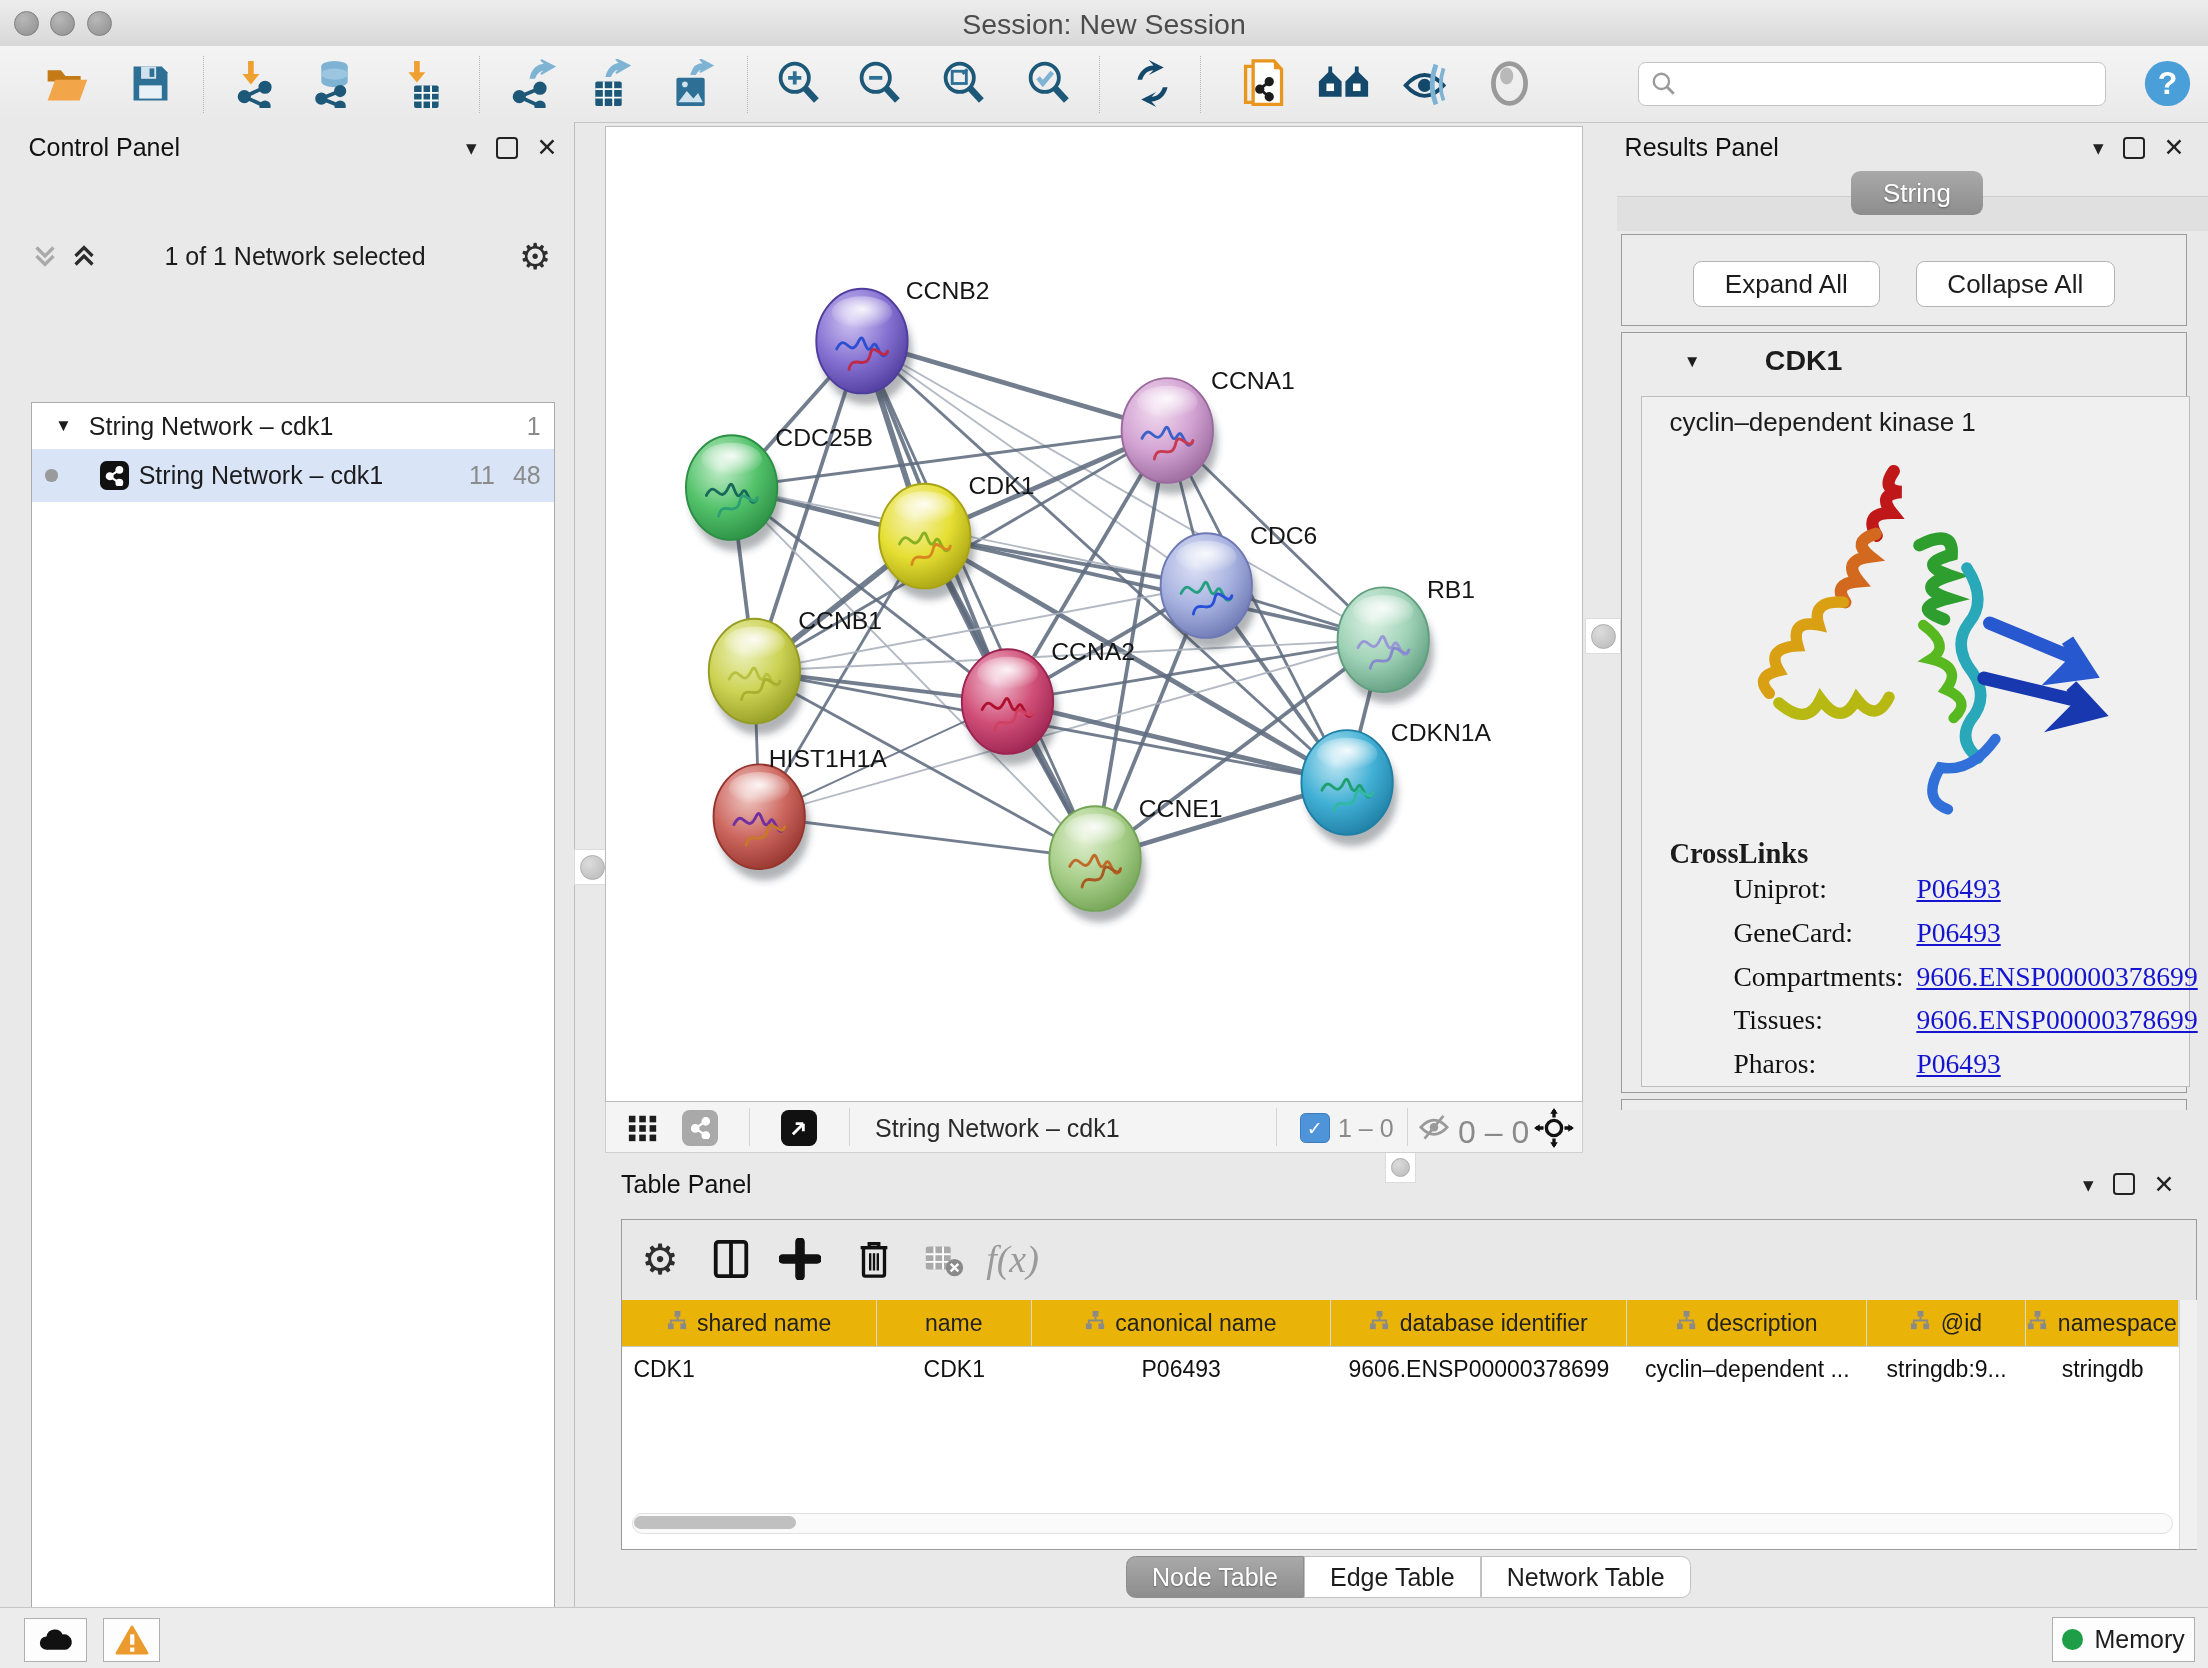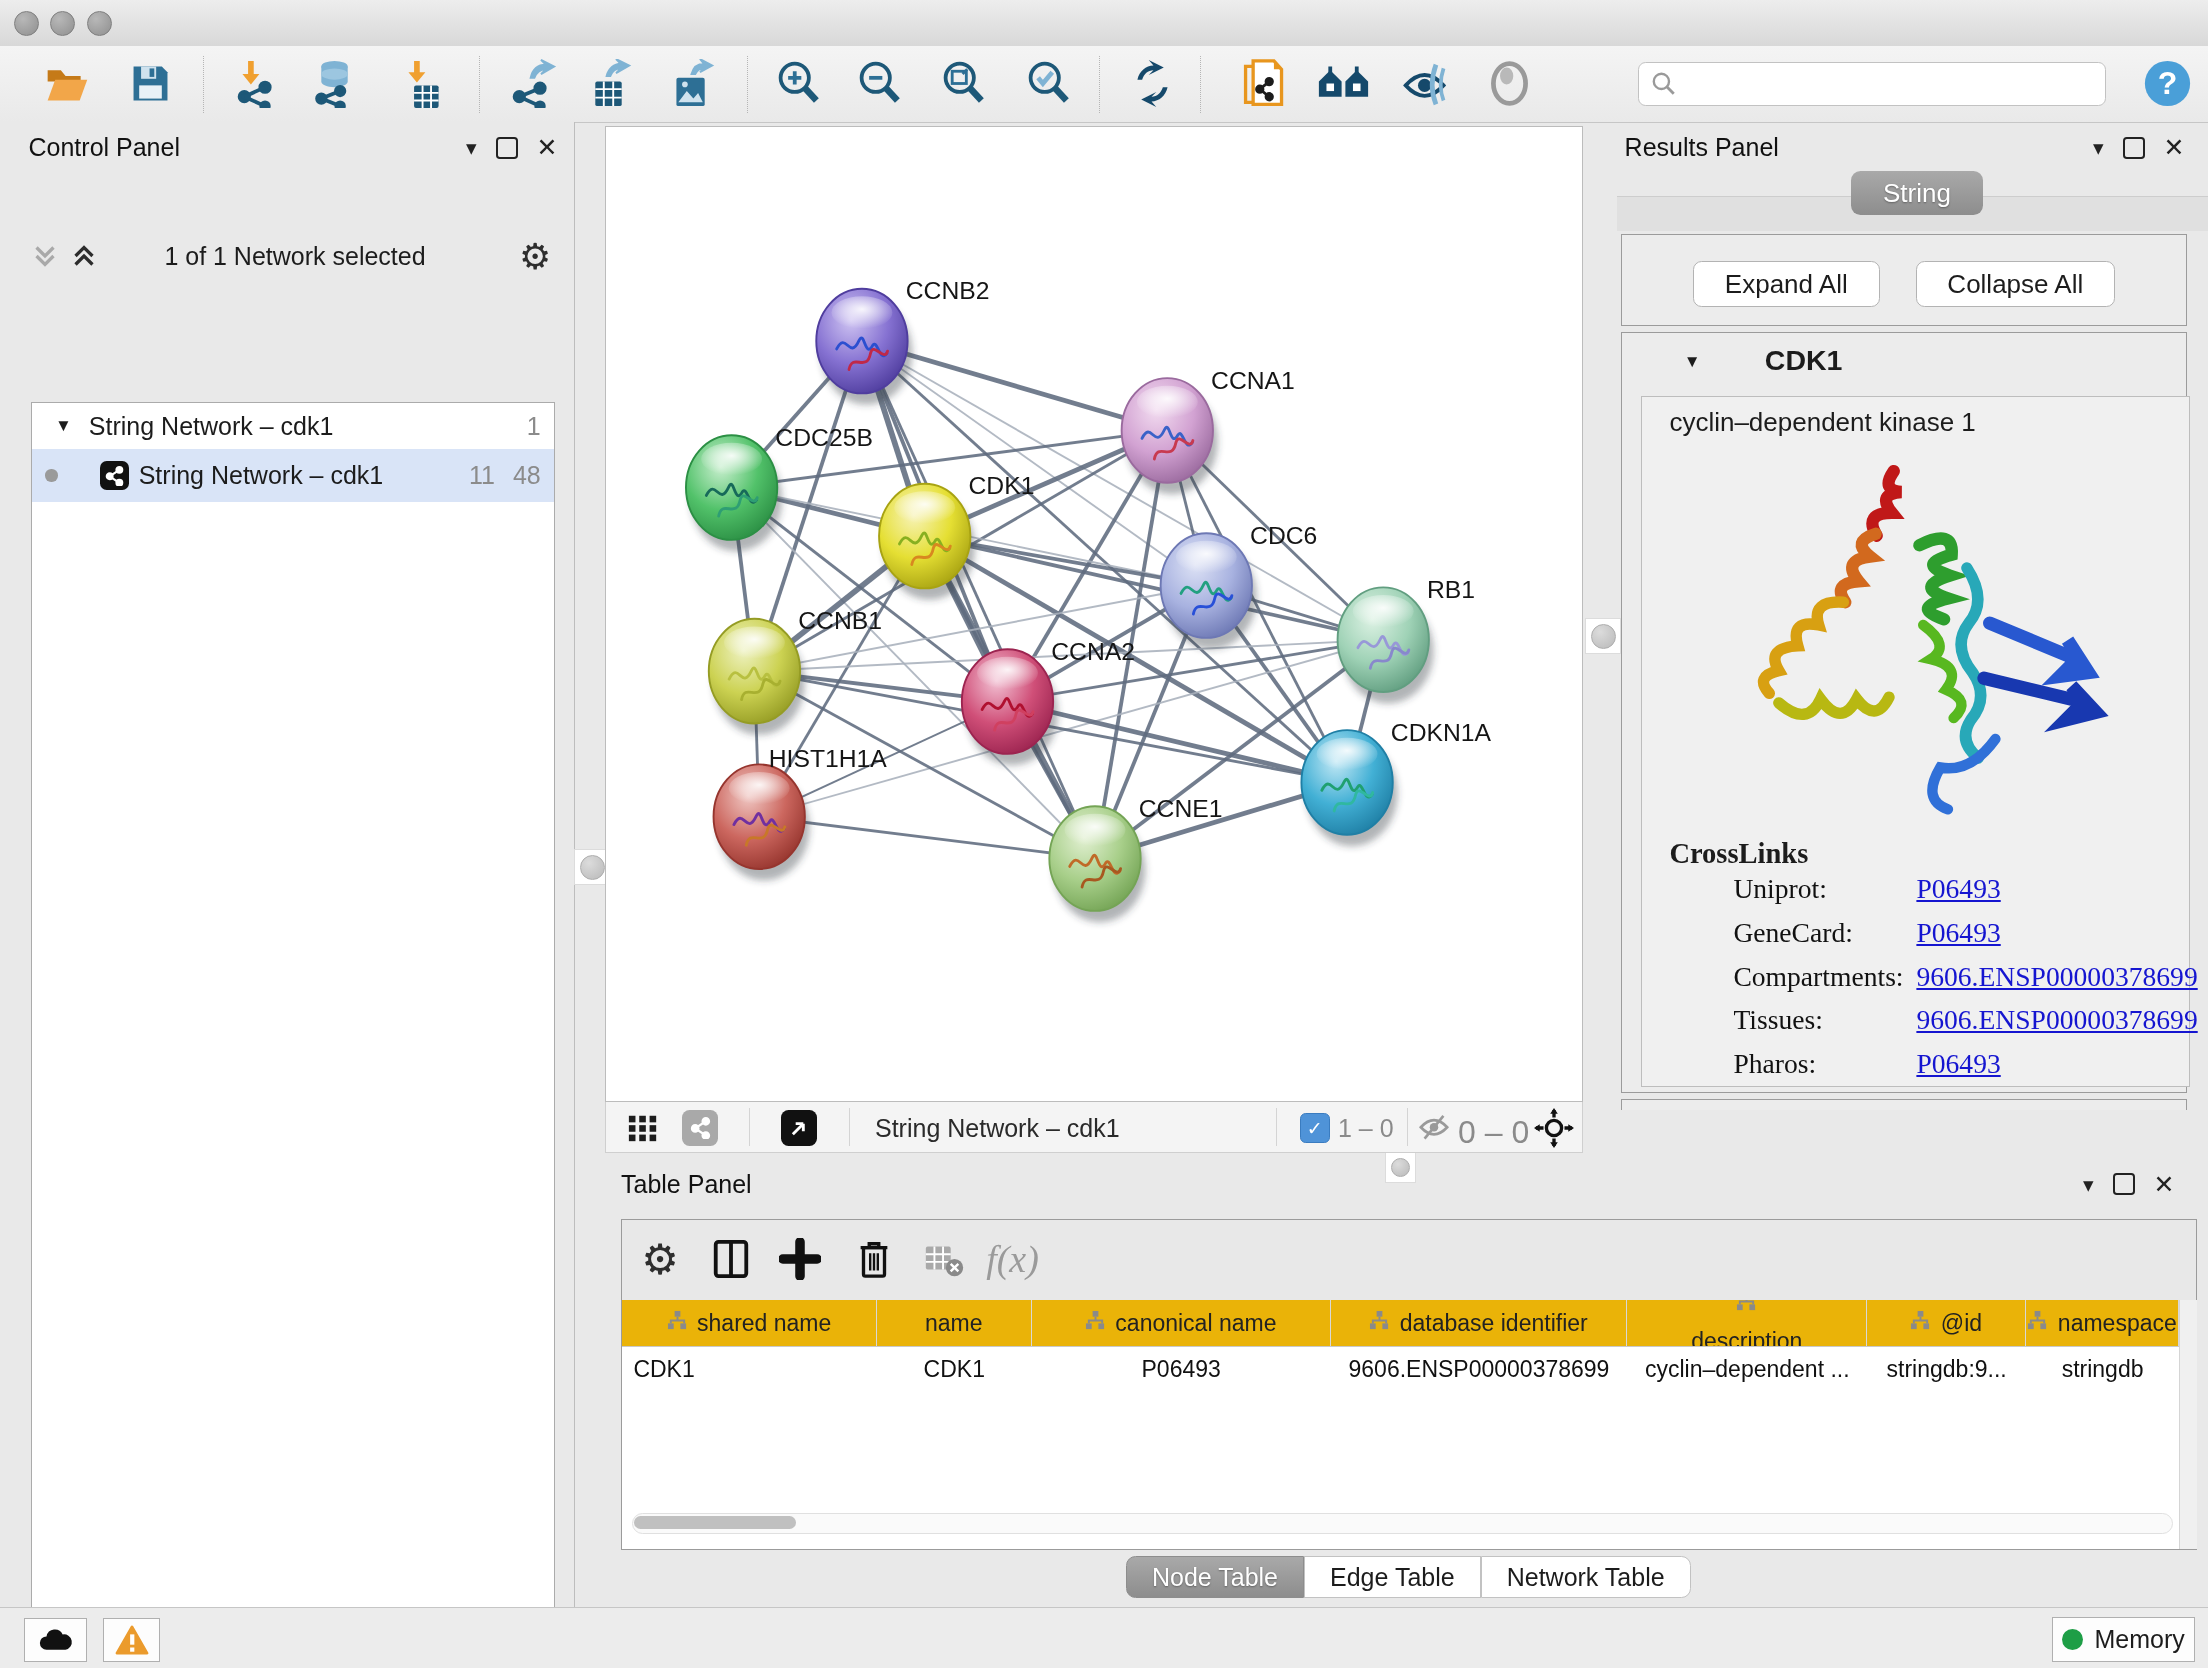--- a/index.html
+++ b/index.html
@@ -69,20 +69,21 @@
   #memory-dot{width:21px;height:21px;border-radius:50%;background:#1e9e46;}
   .muted{color:#8a8a8a;}
 </style>
 </head>
 <body>
 
 <div id="titlebar" class="abs">
   <span class="tl abs" style="left:14.3px"></span>
   <span class="tl abs" style="left:50px"></span>
   <span class="tl abs" style="left:87px"></span>
+  <div id="window-title" class="abs">Session: New Session</div>
 </div>
 
 <div id="toolbar" class="abs">
   <span class="tbi abs" style="left:40px">
       <svg width="49" height="49" viewBox="0 0 52 52">
         <path d="M6 12h14l5 6h16v6H6z" fill="#c57a18"></path>
         <path d="M6 44l8-22h34l-8 22z" fill="#f2a649"></path>
       </svg>
     </span>
   <span class="tbi abs" style="left:124px">
@@ -680,21 +681,21 @@
         <span><svg width="21" height="21" viewBox="0 0 22 22">
             <g fill="#8a8a8a">
               <rect x="8" y="1" width="6" height="6"></rect>
               <rect x="1" y="14" width="6" height="6"></rect>
               <rect x="14" y="14" width="6" height="6"></rect>
             </g>
             <path d="M11 7v4M4 14v-3h14v3" fill="none" stroke="#8a8a8a" stroke-width="2"></path>
           </svg></span>
         <span>database identifier</span>
       </div>
-      <div class="th" style="width: 240px; flex-direction: column;">
+      <div class="th" style="width: 240px;">
         <span><svg width="21" height="21" viewBox="0 0 22 22">
             <g fill="#8a8a8a">
               <rect x="8" y="1" width="6" height="6"></rect>
               <rect x="1" y="14" width="6" height="6"></rect>
               <rect x="14" y="14" width="6" height="6"></rect>
             </g>
             <path d="M11 7v4M4 14v-3h14v3" fill="none" stroke="#8a8a8a" stroke-width="2"></path>
           </svg></span>
         <span>description</span>
       </div>

